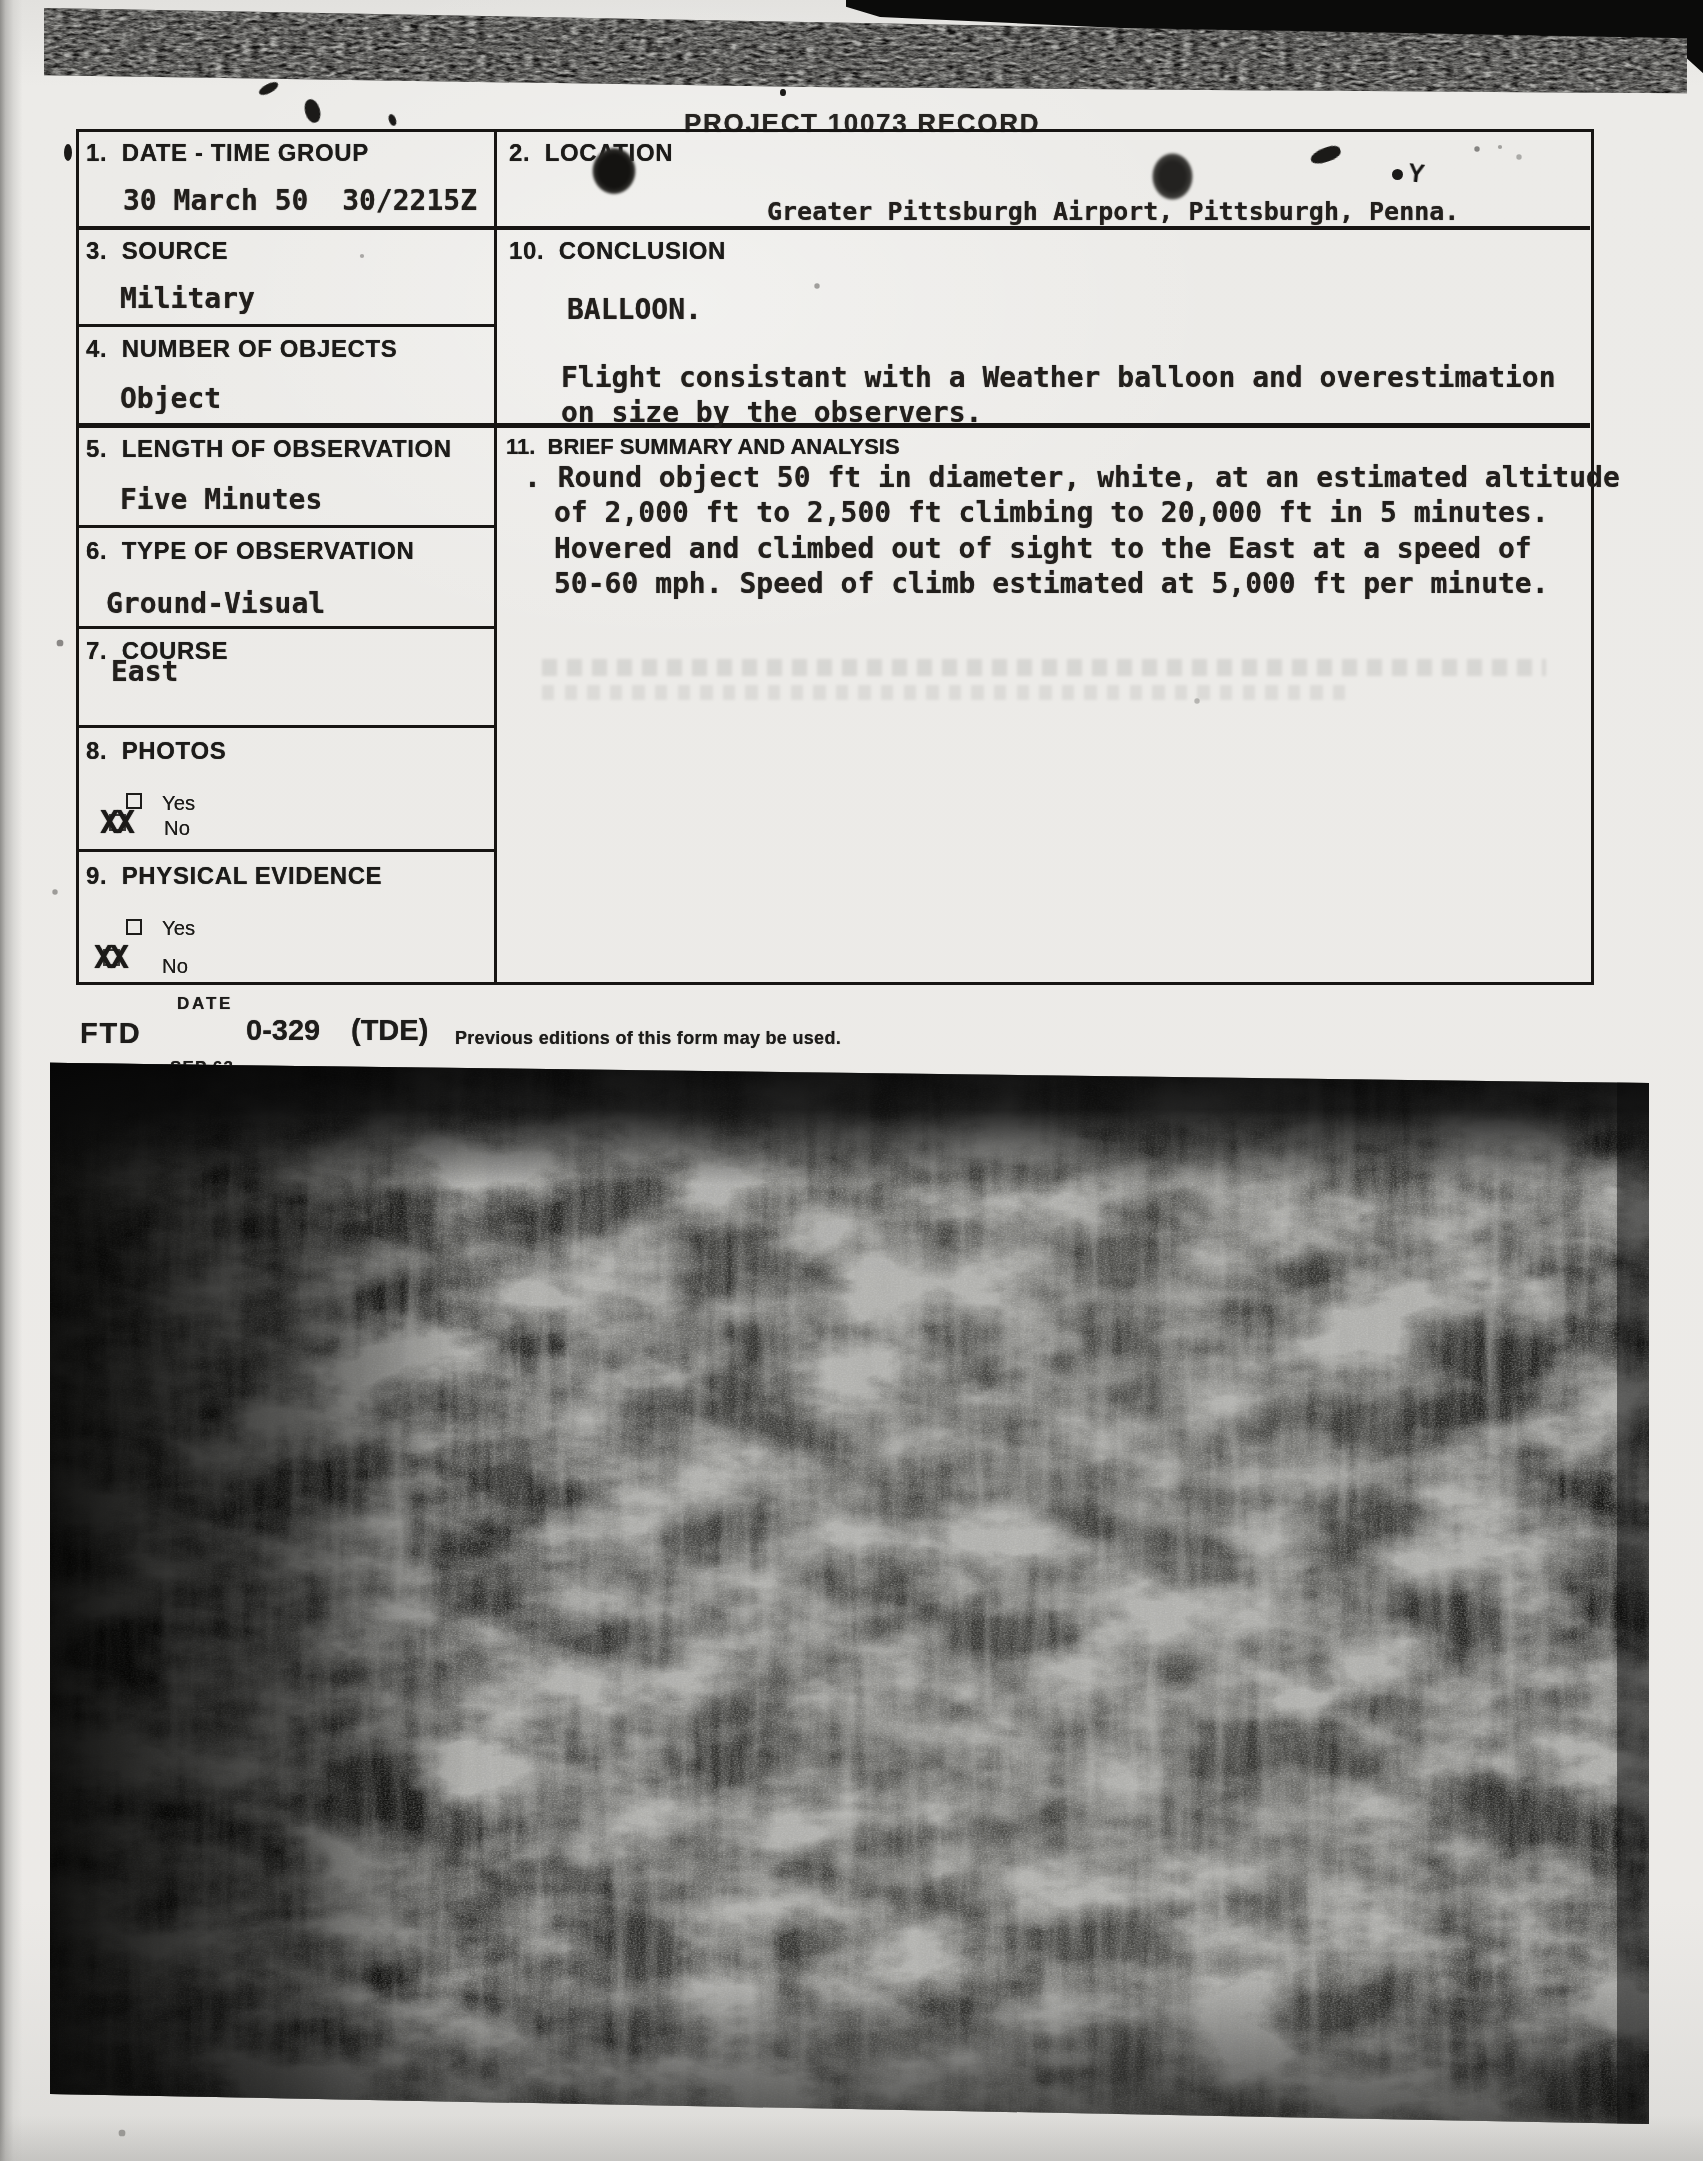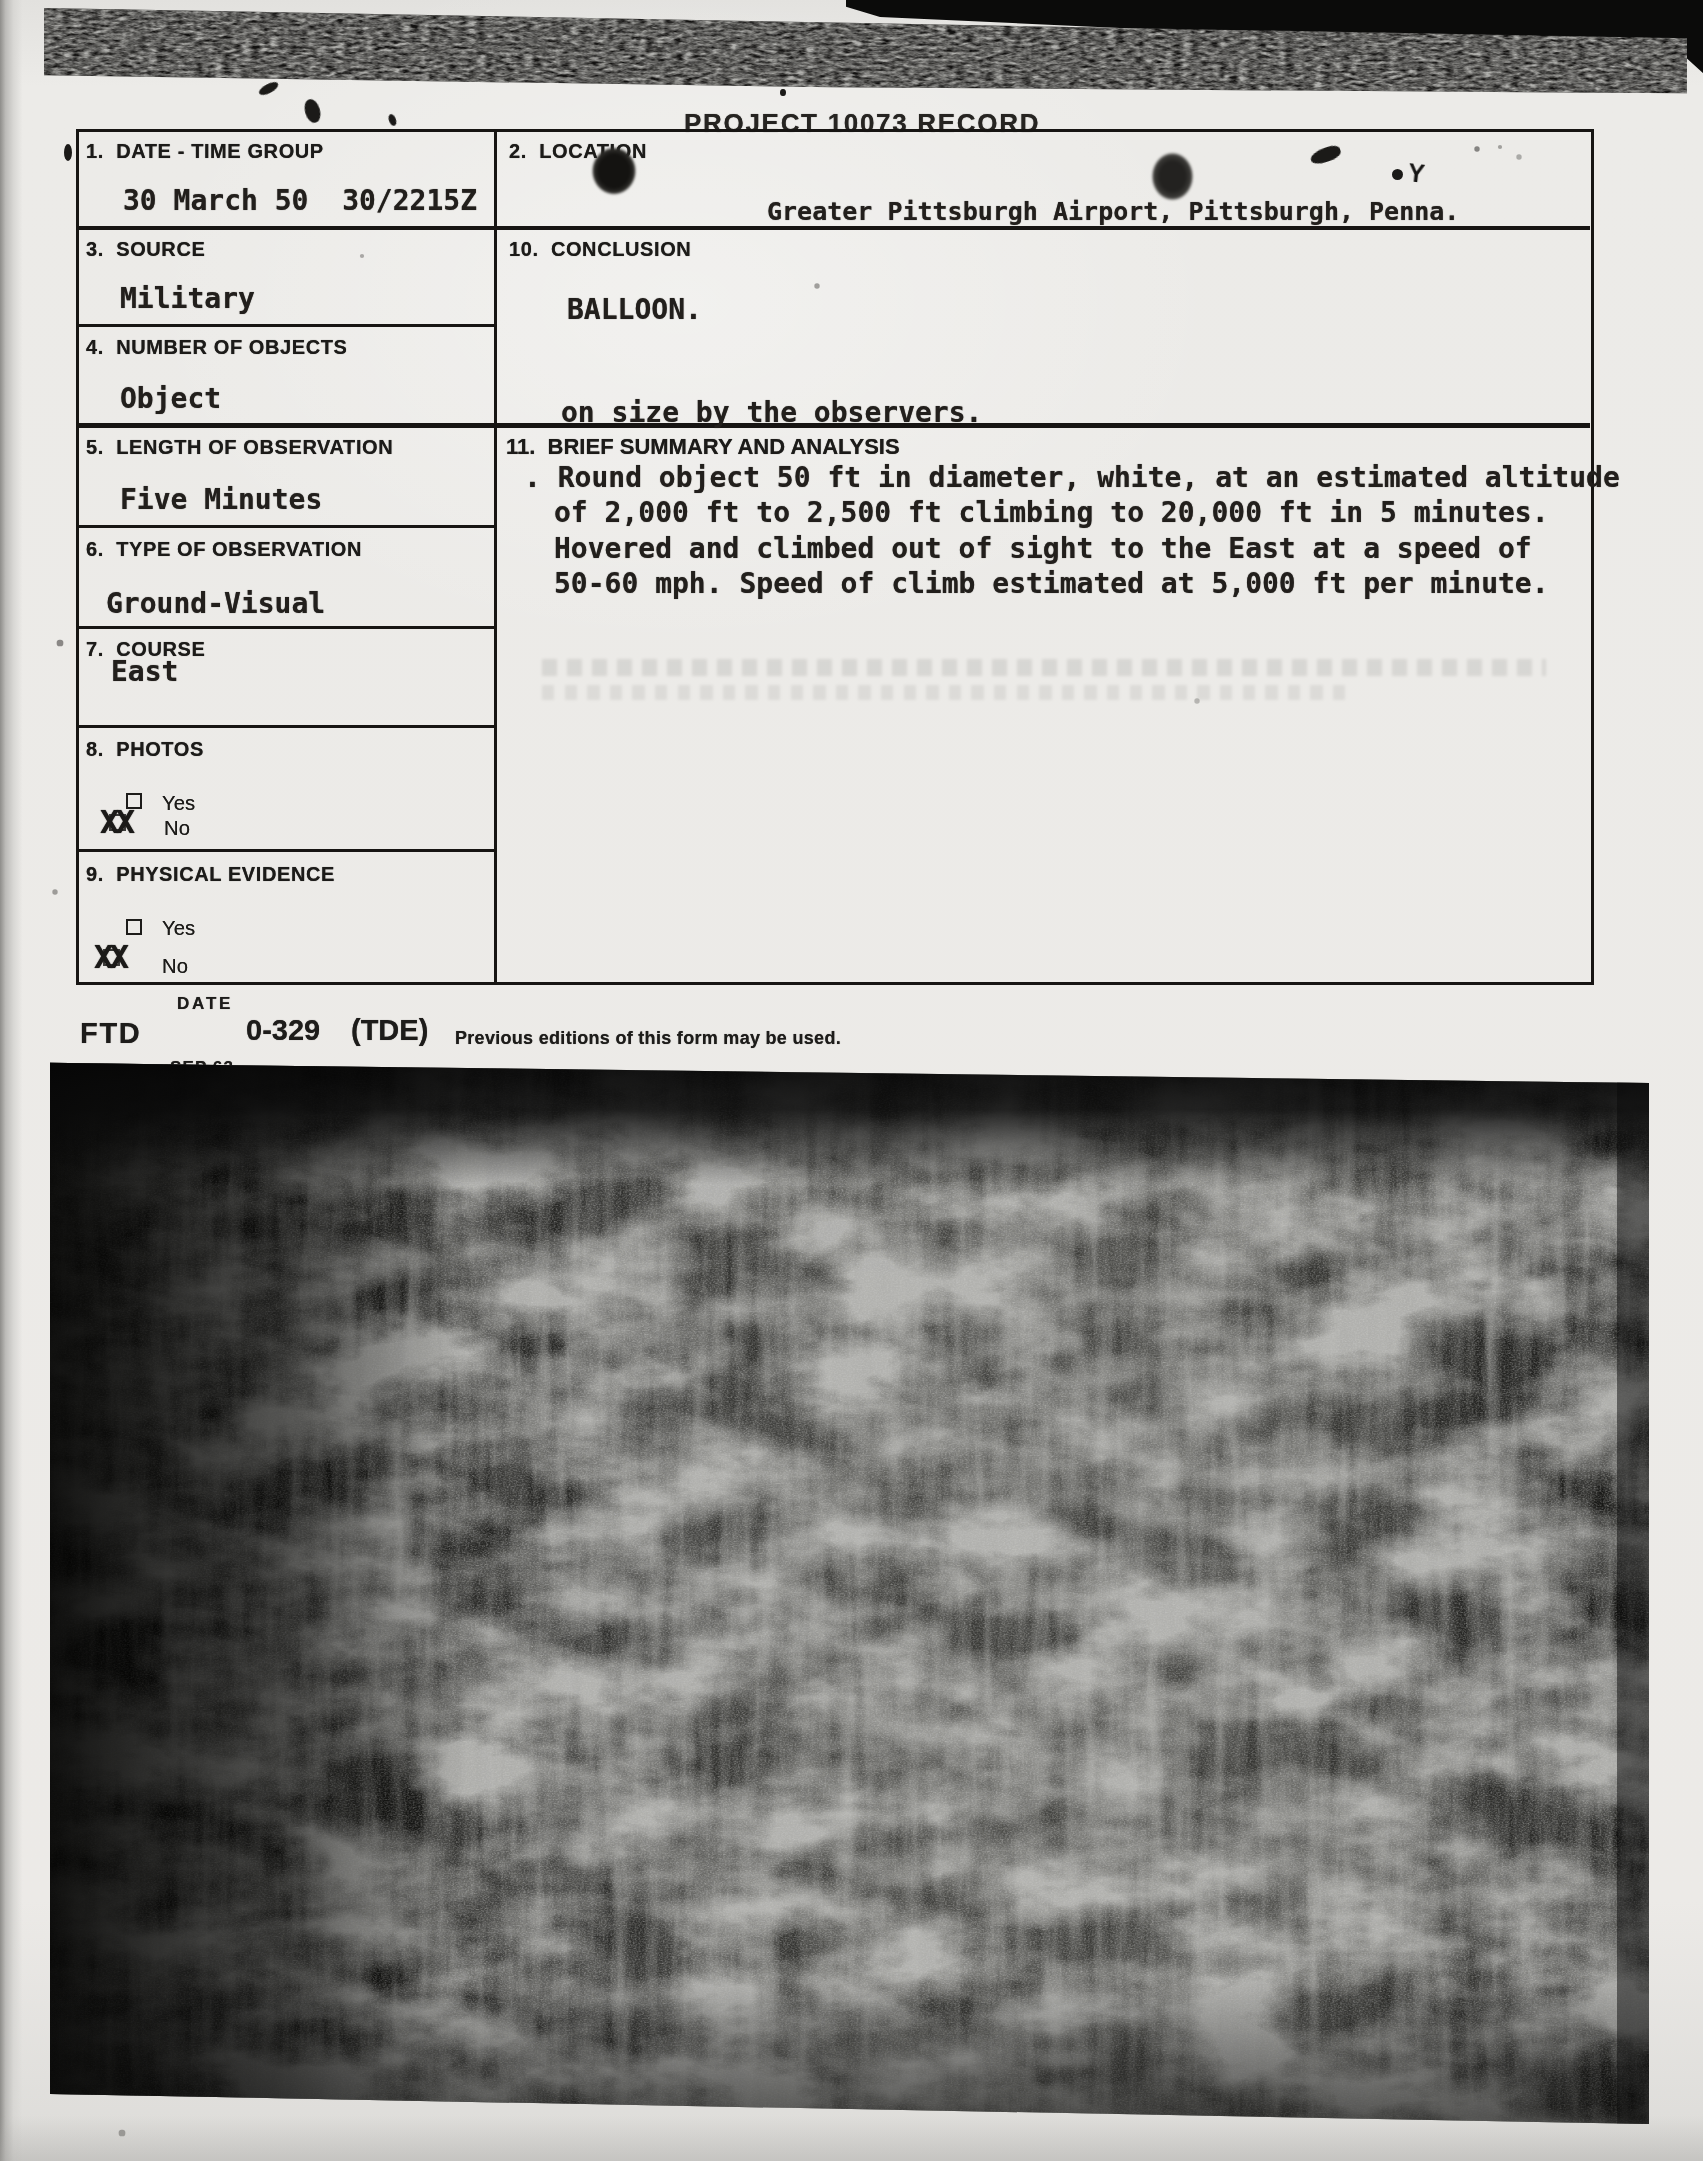--- a/index.html
+++ b/index.html
@@ -26,21 +26,21 @@
   #vdiv{left:494px;top:132px;width:2.8px;height:850px;}
   .hline{left:79px;height:2.8px;}
   #hl1{top:226px;width:1511px;height:4px;}
   #hl3{top:324px;width:415px;}
   #hl4{top:423px;width:1511px;height:4.5px;}
   #hl5{top:525px;width:415px;}
   #hl6{top:626px;width:415px;}
   #hl7{top:725px;width:415px;}
   #hl8{top:849px;width:415px;}
   
-  .lab{font-weight:700;font-size:20px;line-height:1;letter-spacing:0.6px;color:#1c1b19;white-space:pre;
+  .lab{font-weight:700;font-size:24px;line-height:1;letter-spacing:0.6px;color:#1c1b19;white-space:pre;
     text-shadow:0 0 0.7px rgba(25,23,20,.85);}
   .lab-sm{font-size:22px;letter-spacing:0;}
   .val{font-family:"DejaVu Sans Mono", monospace;font-weight:700;font-size:28px;line-height:1;color:#221f1c;
     white-space:pre;text-shadow:0 0 0.9px rgba(30,27,23,.75);}
   .val-44{font-size:25px;}
   .val-48{font-size:28px;}
   #lab1{left:86px;top:141px;}   #val1{left:123px;top:187px;}
   #lab2{left:509px;top:141px;}   #val2{left:767px;top:199px;}
   #lab3{left:86px;top:239px;}   #val3{left:120px;top:285px;}
   #lab10{left:509px;top:239px;}  #val10{left:567px;top:296px;}
@@ -145,20 +145,21 @@
   <div class="abs val" id="val1">30 March 50  30/2215Z</div>
 
   <div class="abs lab" id="lab2">2.  LOCATION</div>
   <div class="abs val val-44" id="val2">Greater Pittsburgh Airport, Pittsburgh, Penna.</div>
 
   <div class="abs lab" id="lab3">3.  SOURCE</div>
   <div class="abs val" id="val3">Military</div>
 
   <div class="abs lab" id="lab10">10.  CONCLUSION</div>
   <div class="abs val" id="val10">BALLOON.</div>
+  <div class="abs val" id="conc1">Flight consistant with a Weather balloon and overestimation</div>
   <div class="abs val" id="conc2">on size by the observers.</div>
 
   <div class="abs lab" id="lab4">4.  NUMBER OF OBJECTS</div>
   <div class="abs val" id="val4">Object</div>
 
   <div class="abs lab" id="lab5">5.  LENGTH OF OBSERVATION</div>
   <div class="abs val" id="val5">Five Minutes</div>
 
   <div class="abs lab lab-sm" id="lab11">11.  BRIEF SUMMARY AND ANALYSIS</div>
   <div class="abs val val-48" id="sum0">. Round object 50 ft in diameter, white, at an estimated altitude</div>

